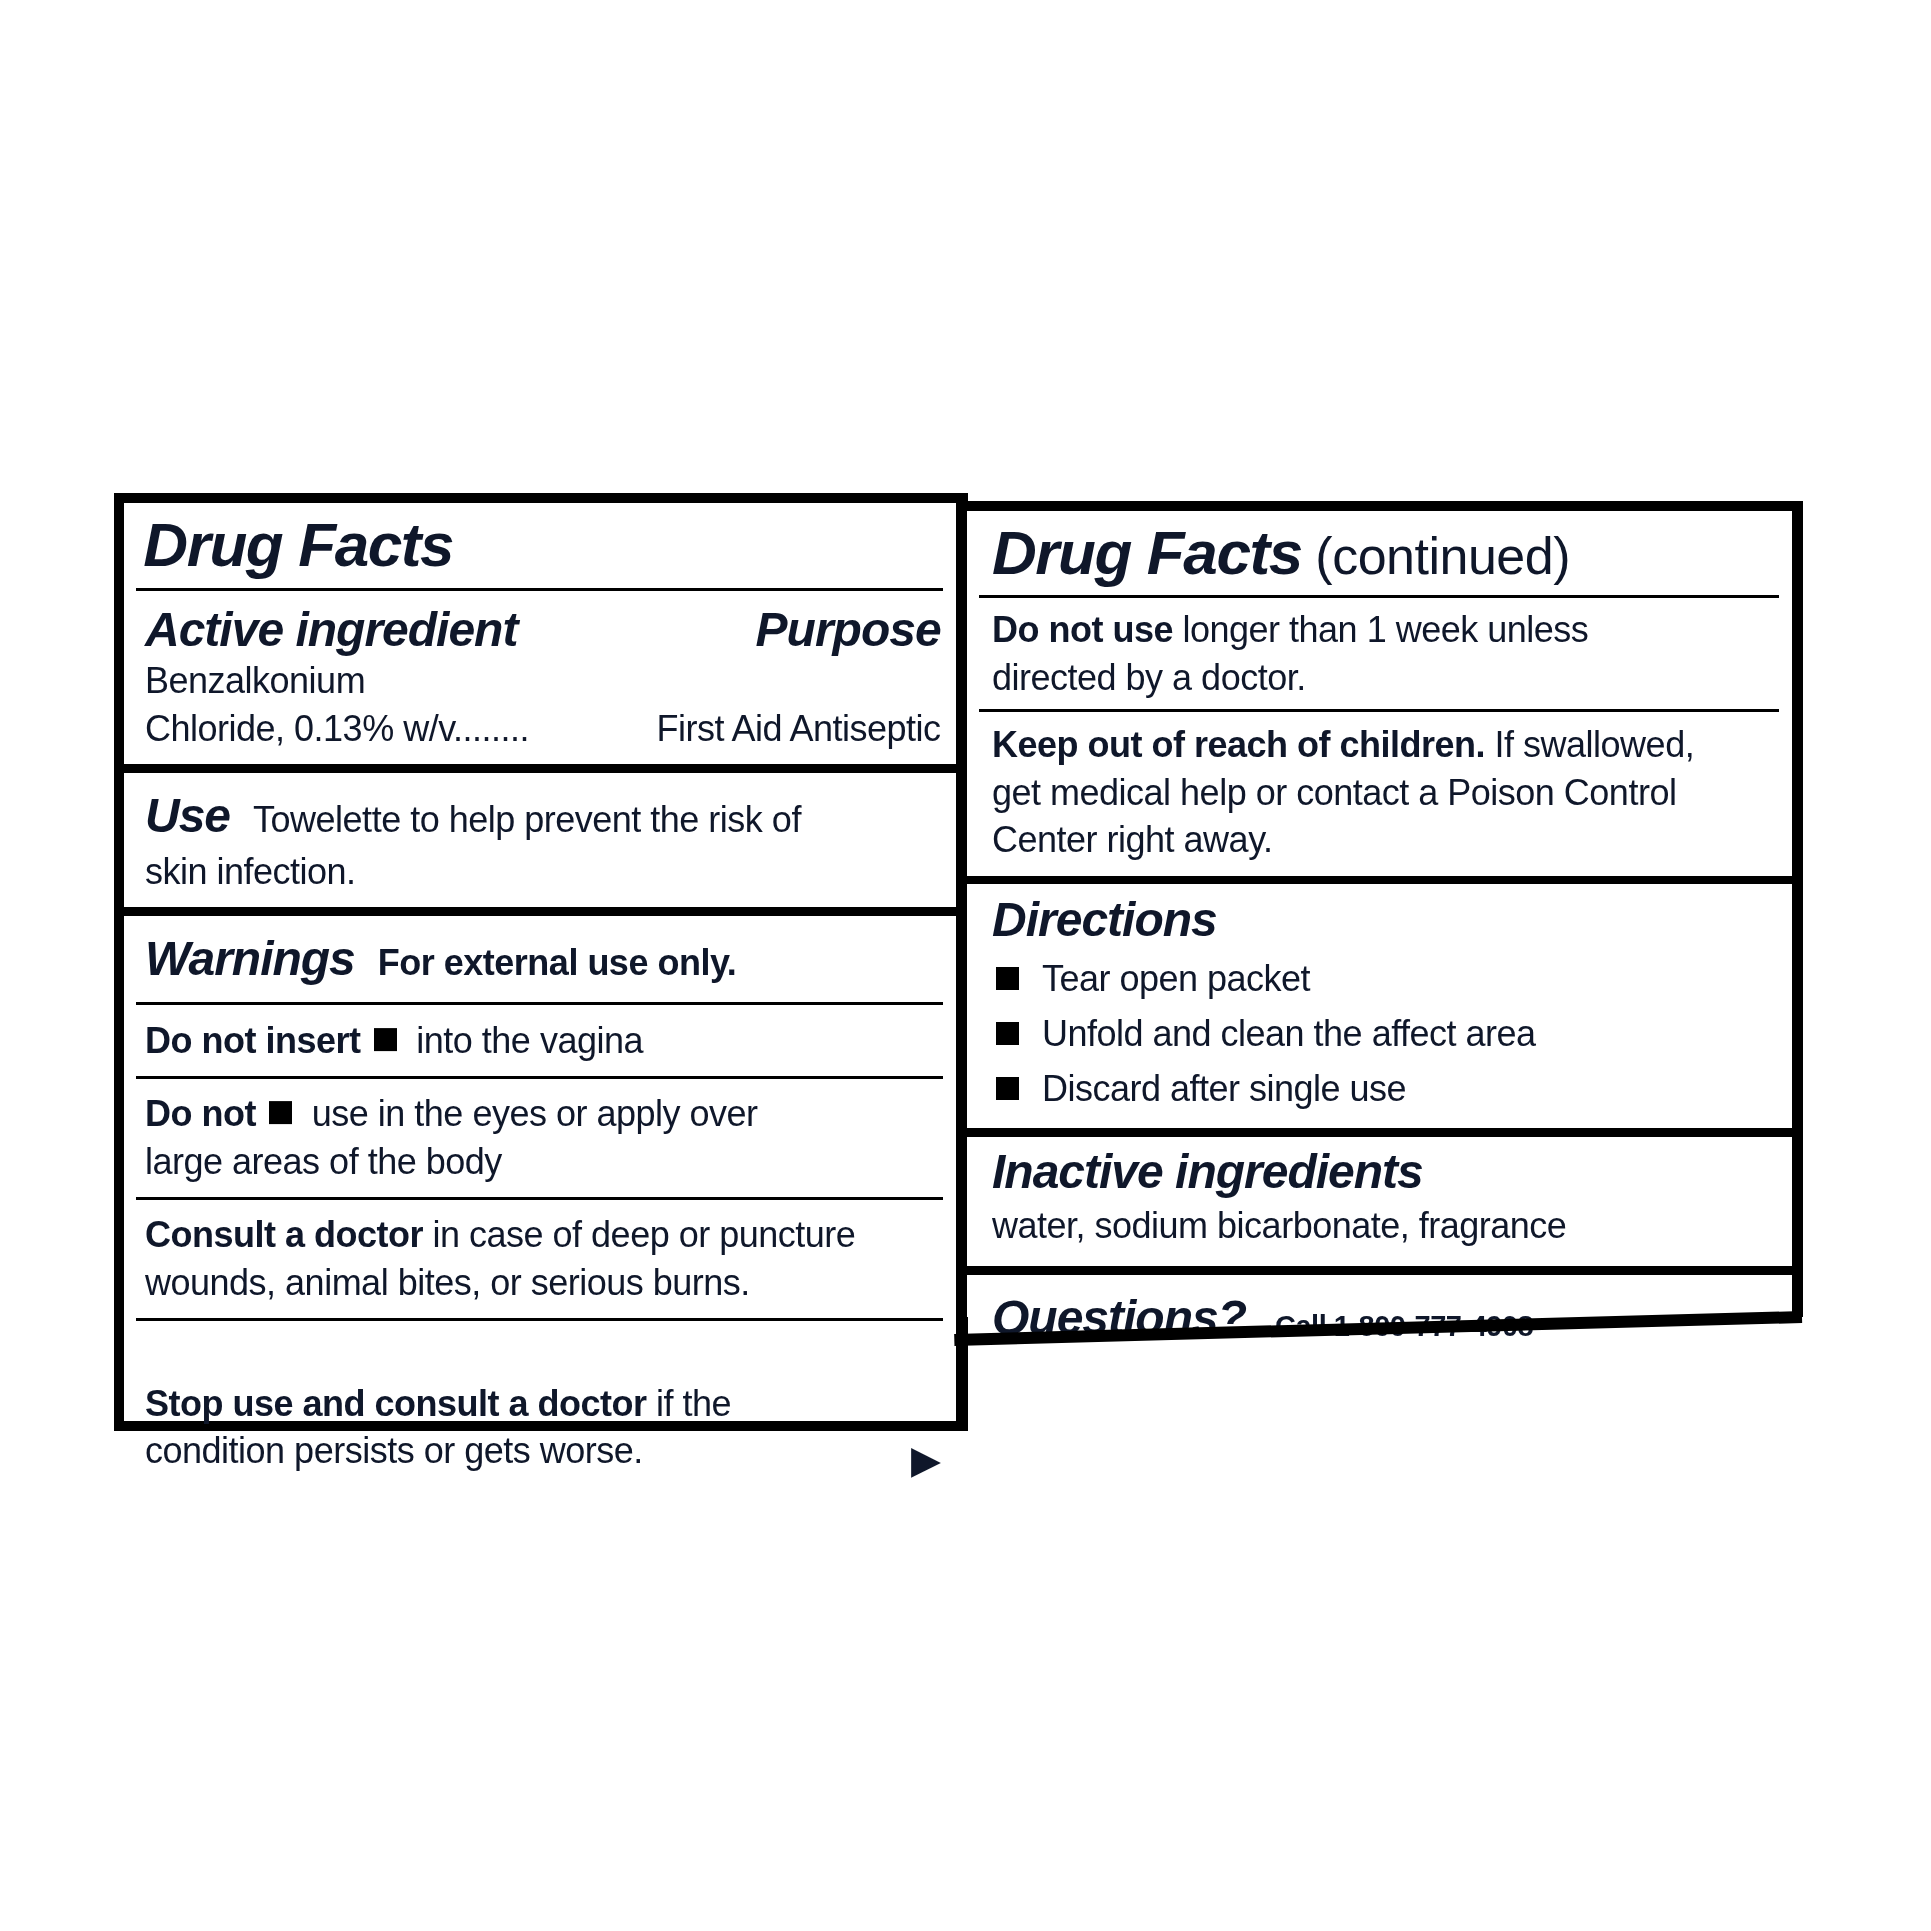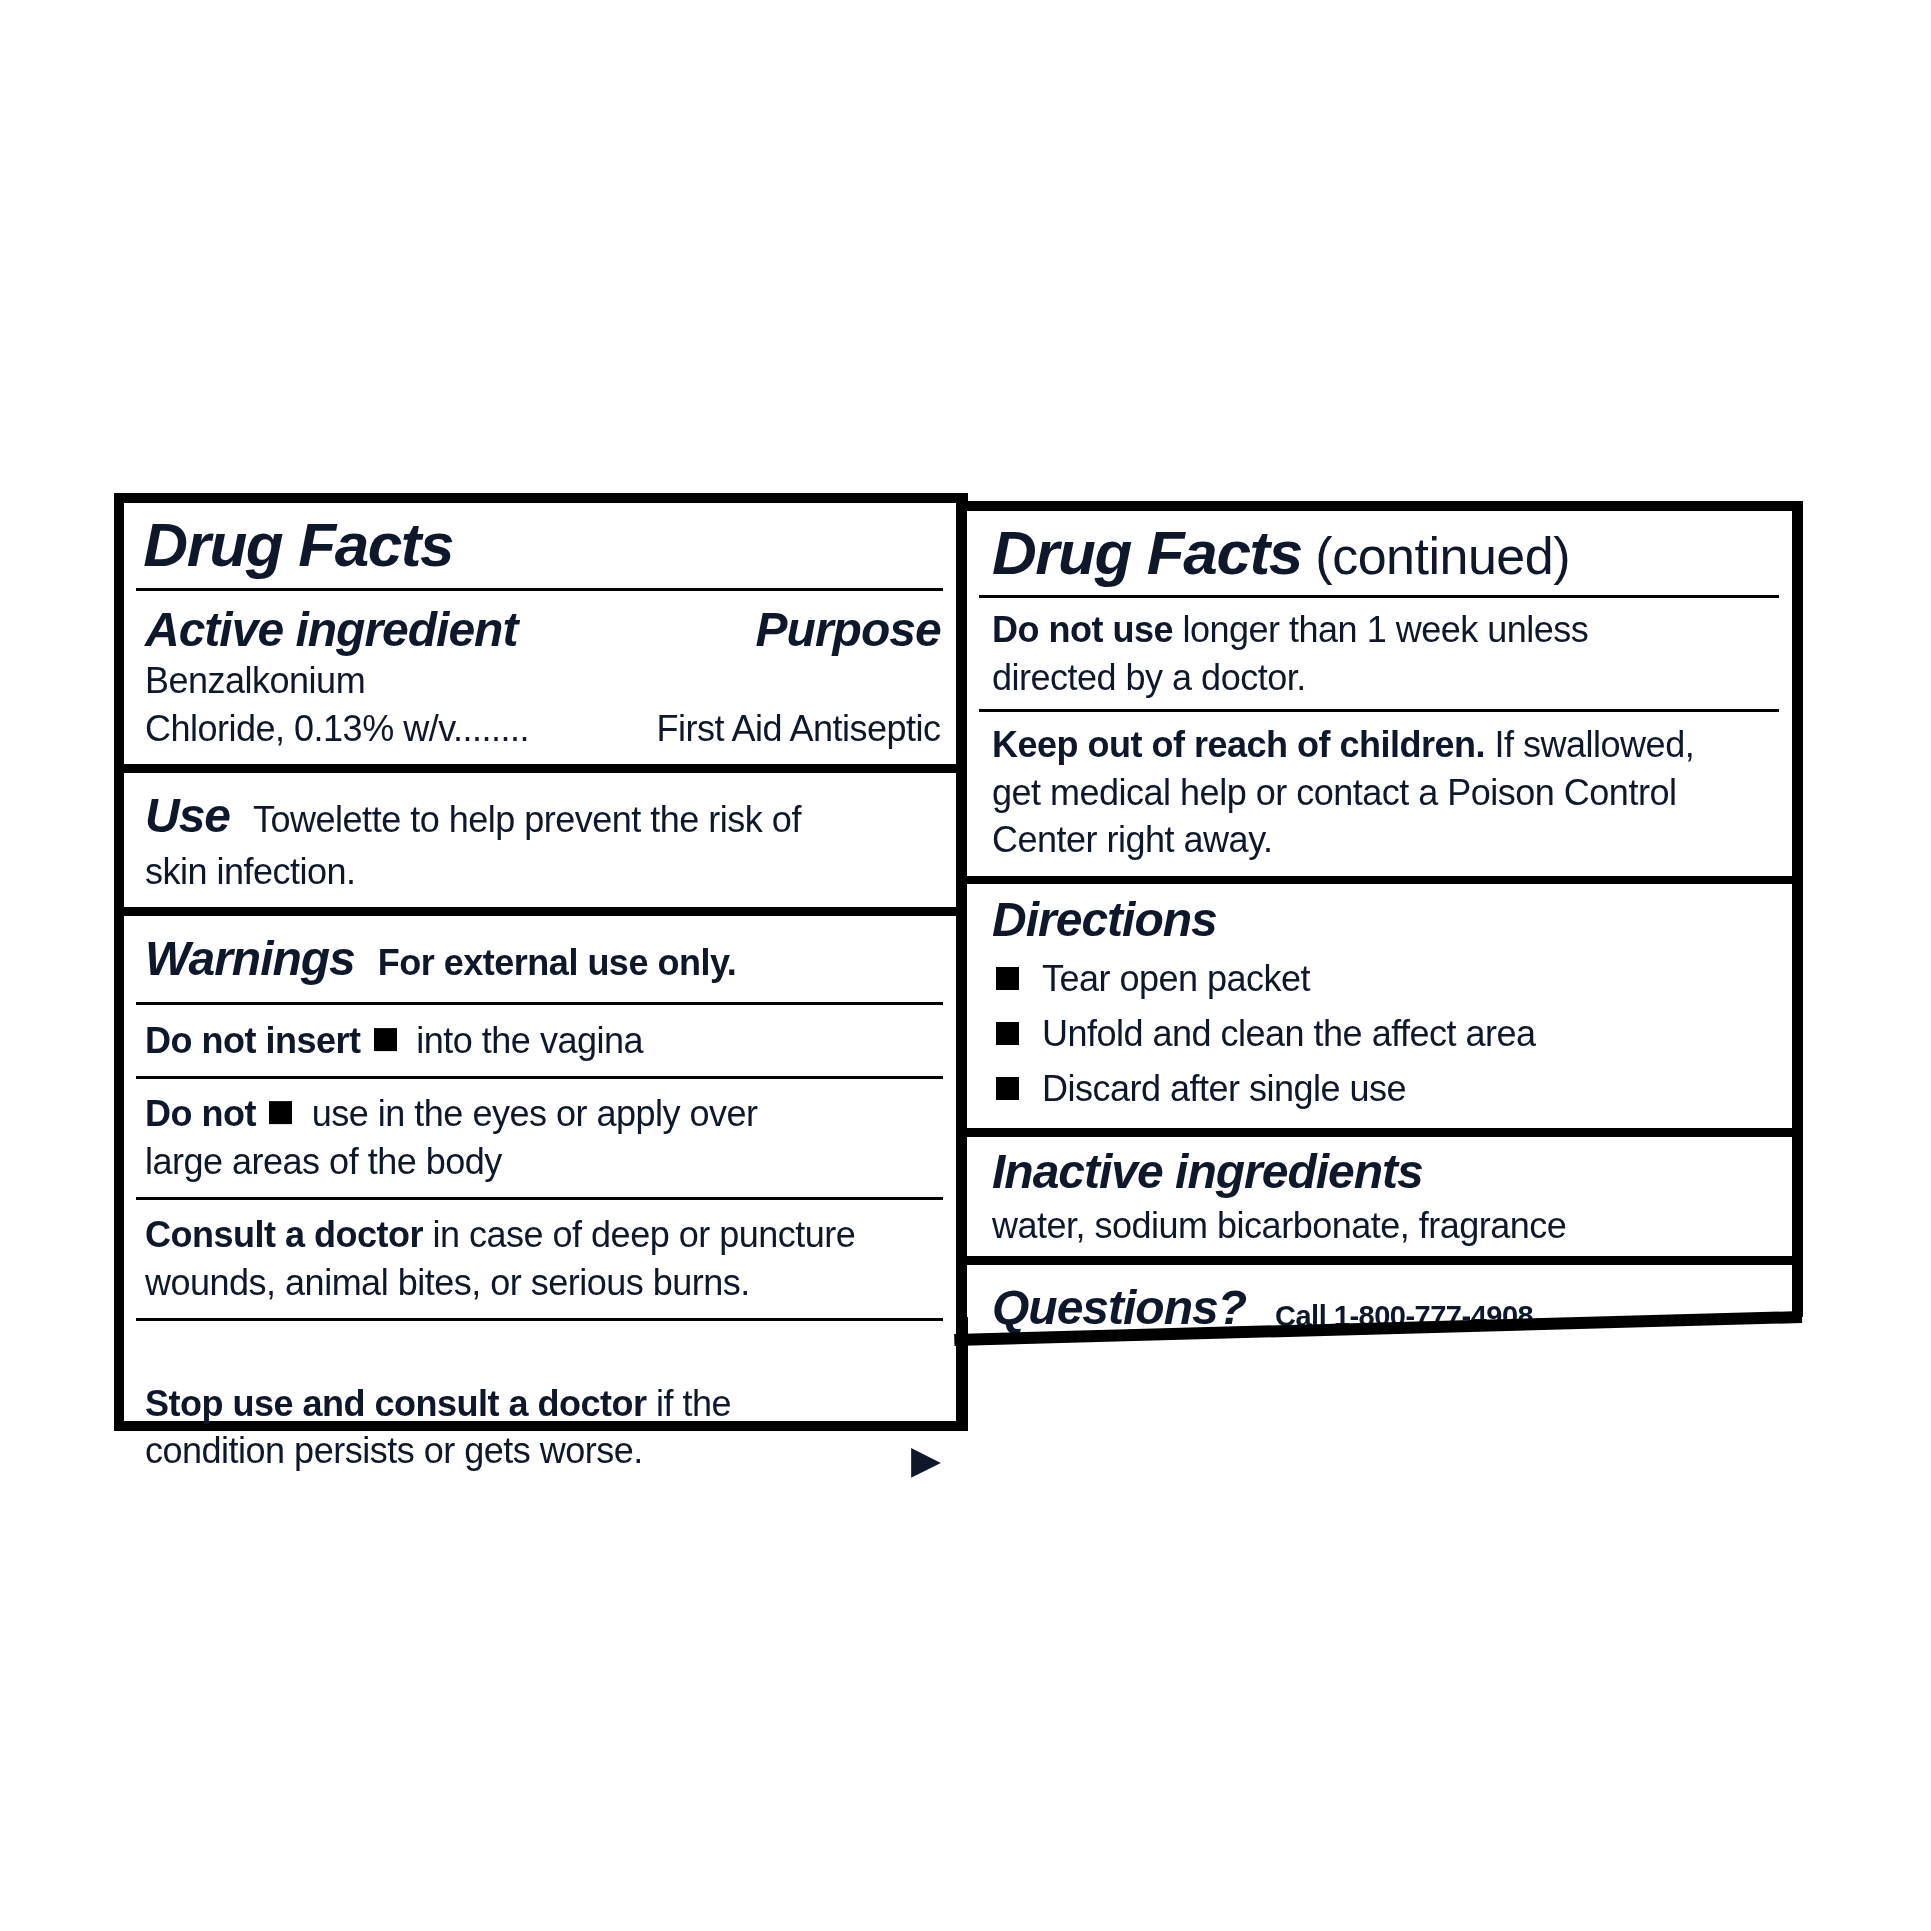--- a/index.html
+++ b/index.html
@@ -126,21 +126,21 @@
           <span>Unfold and clean the affect area</span>
         </div>
         <div class="dir-item">
           <span class="sq2"></span>
           <span>Discard after single use</span>
         </div>
       </div>
     </div>
     <div class="rule-thick"></div>
 
-    <div class="sec" style="padding-top:7.7px;padding-bottom:7px;">
+    <div class="sec" style="padding-top:7.7px;padding-bottom:17px;">
       <div class="sec-h">Inactive ingredients</div>
       <div class="inactive-body">water, sodium bicarbonate, fragrance</div>
     </div>
     <div class="rule-thick"></div>
 
     <div class="sec q-row">
       <span class="sec-h">Questions?</span>
       <span class="q-call">Call 1-800-777-4908</span>
     </div>
 

